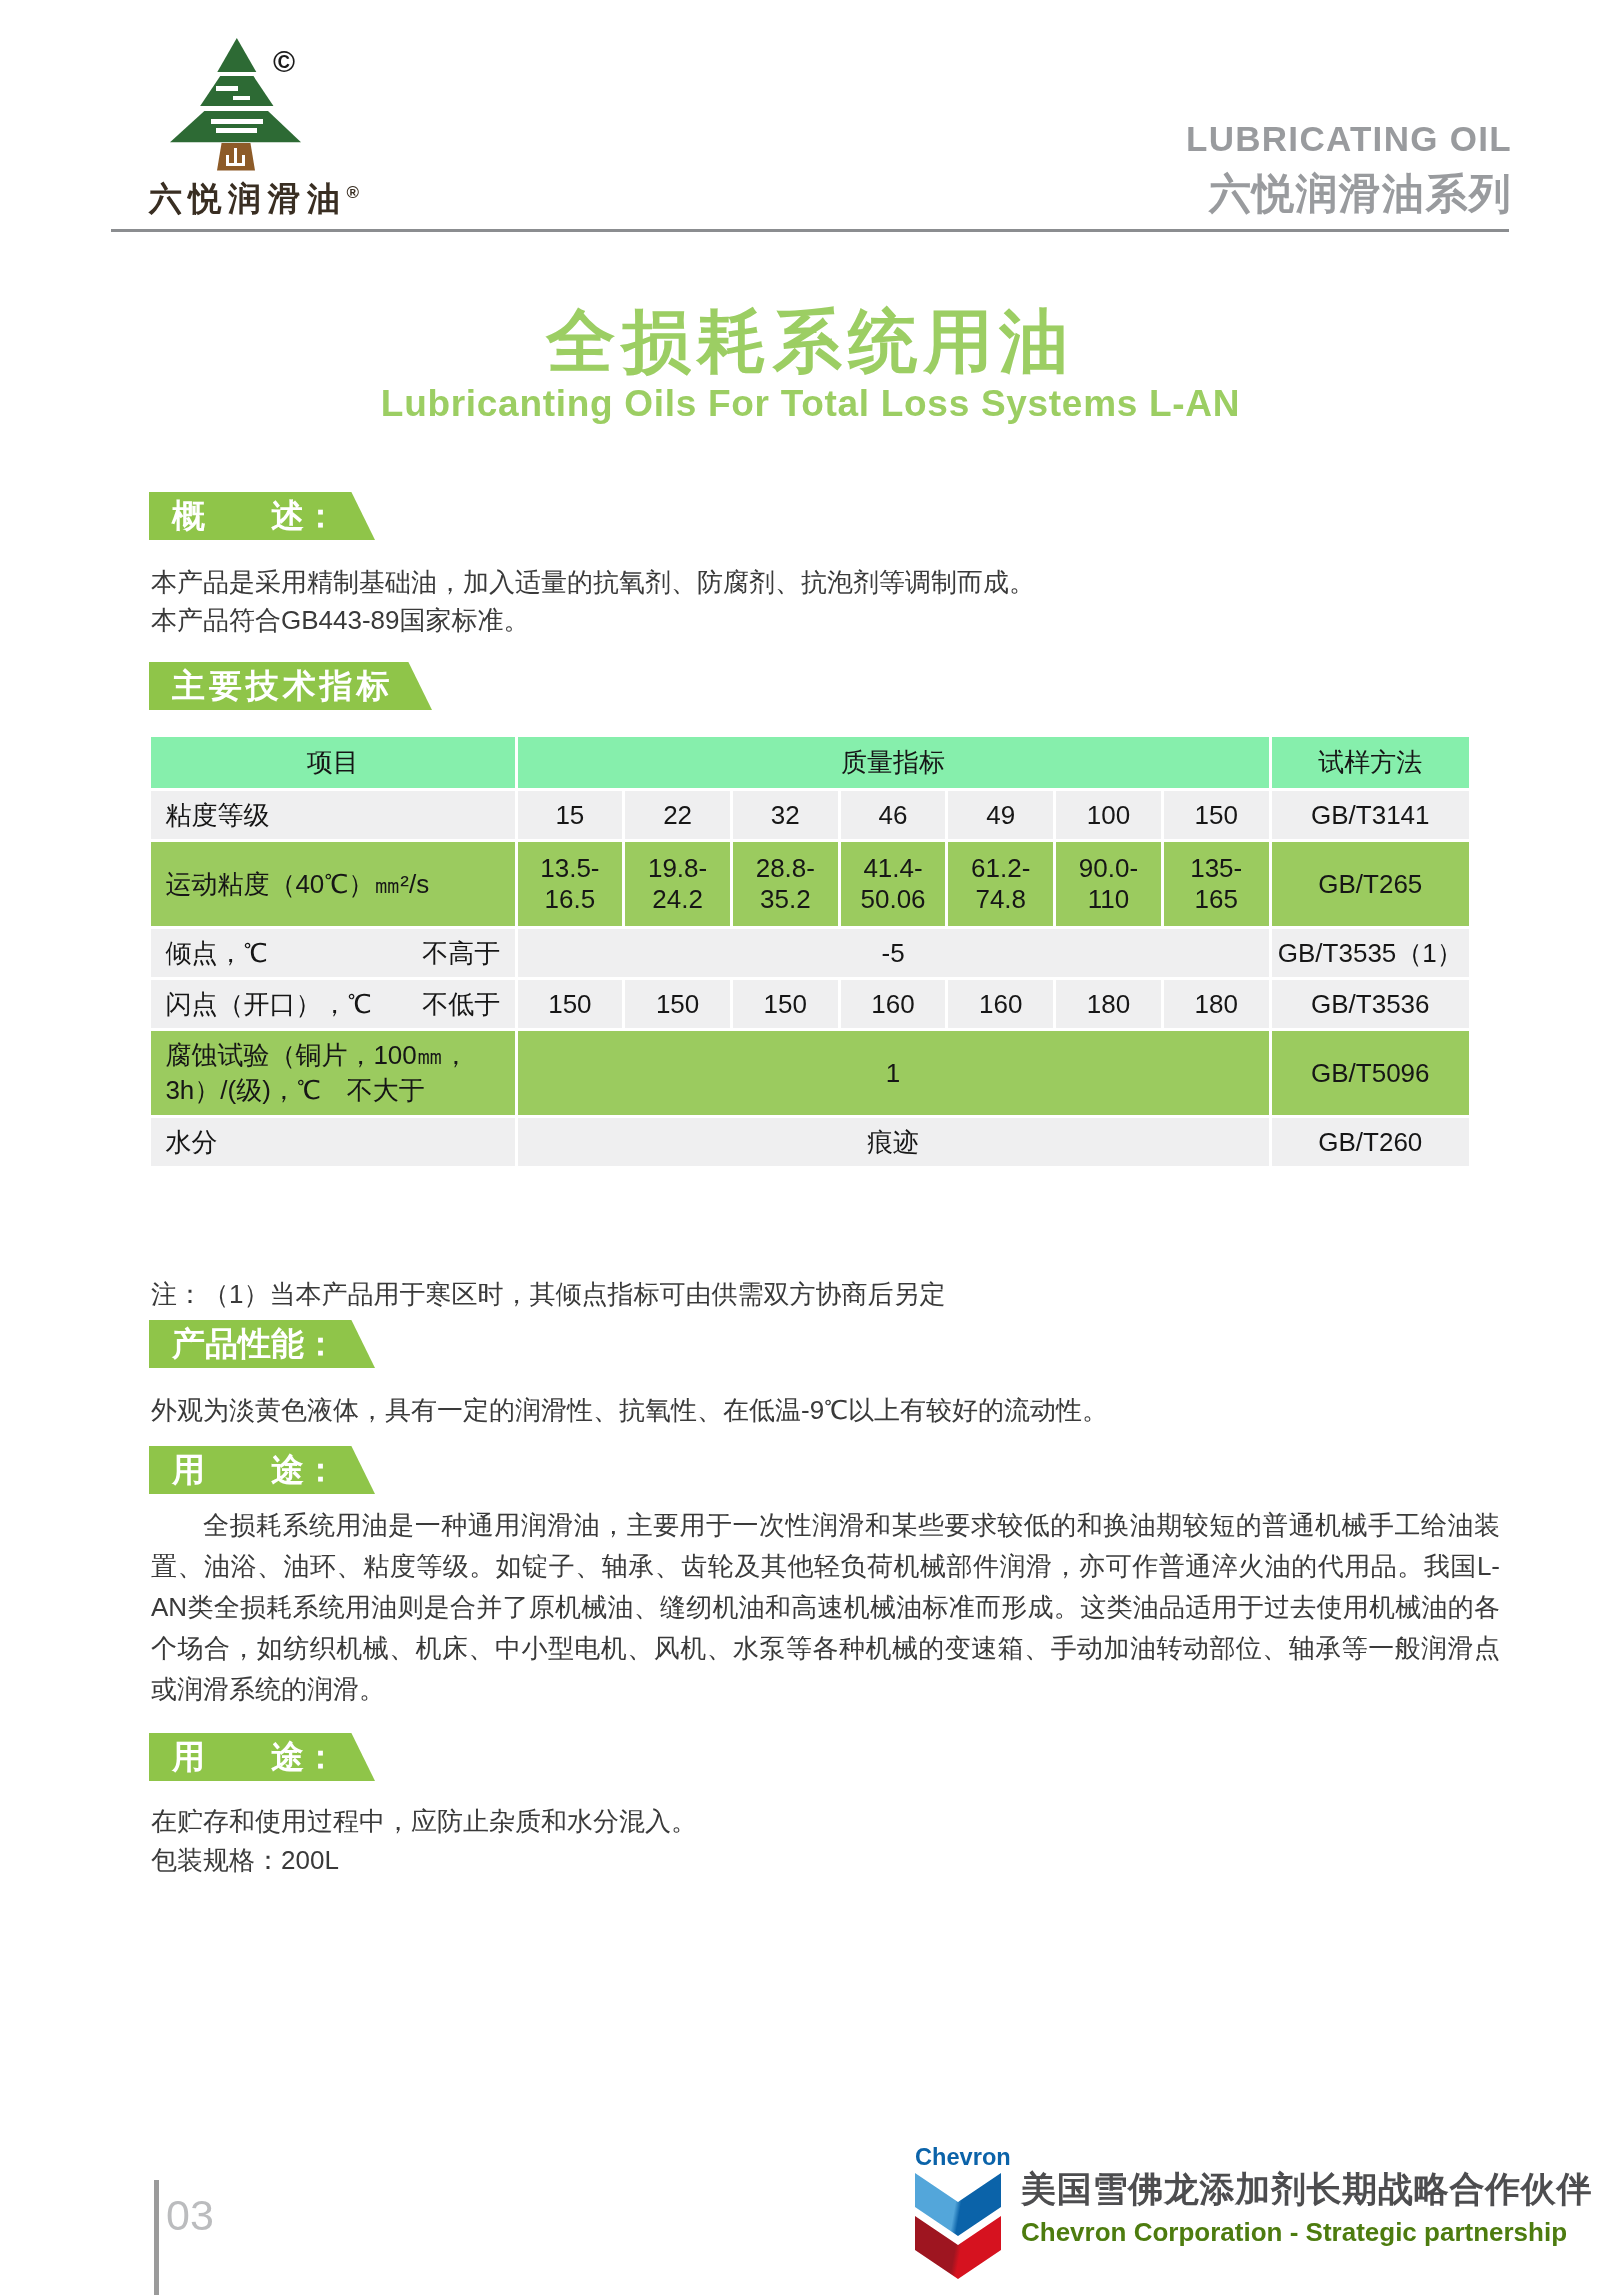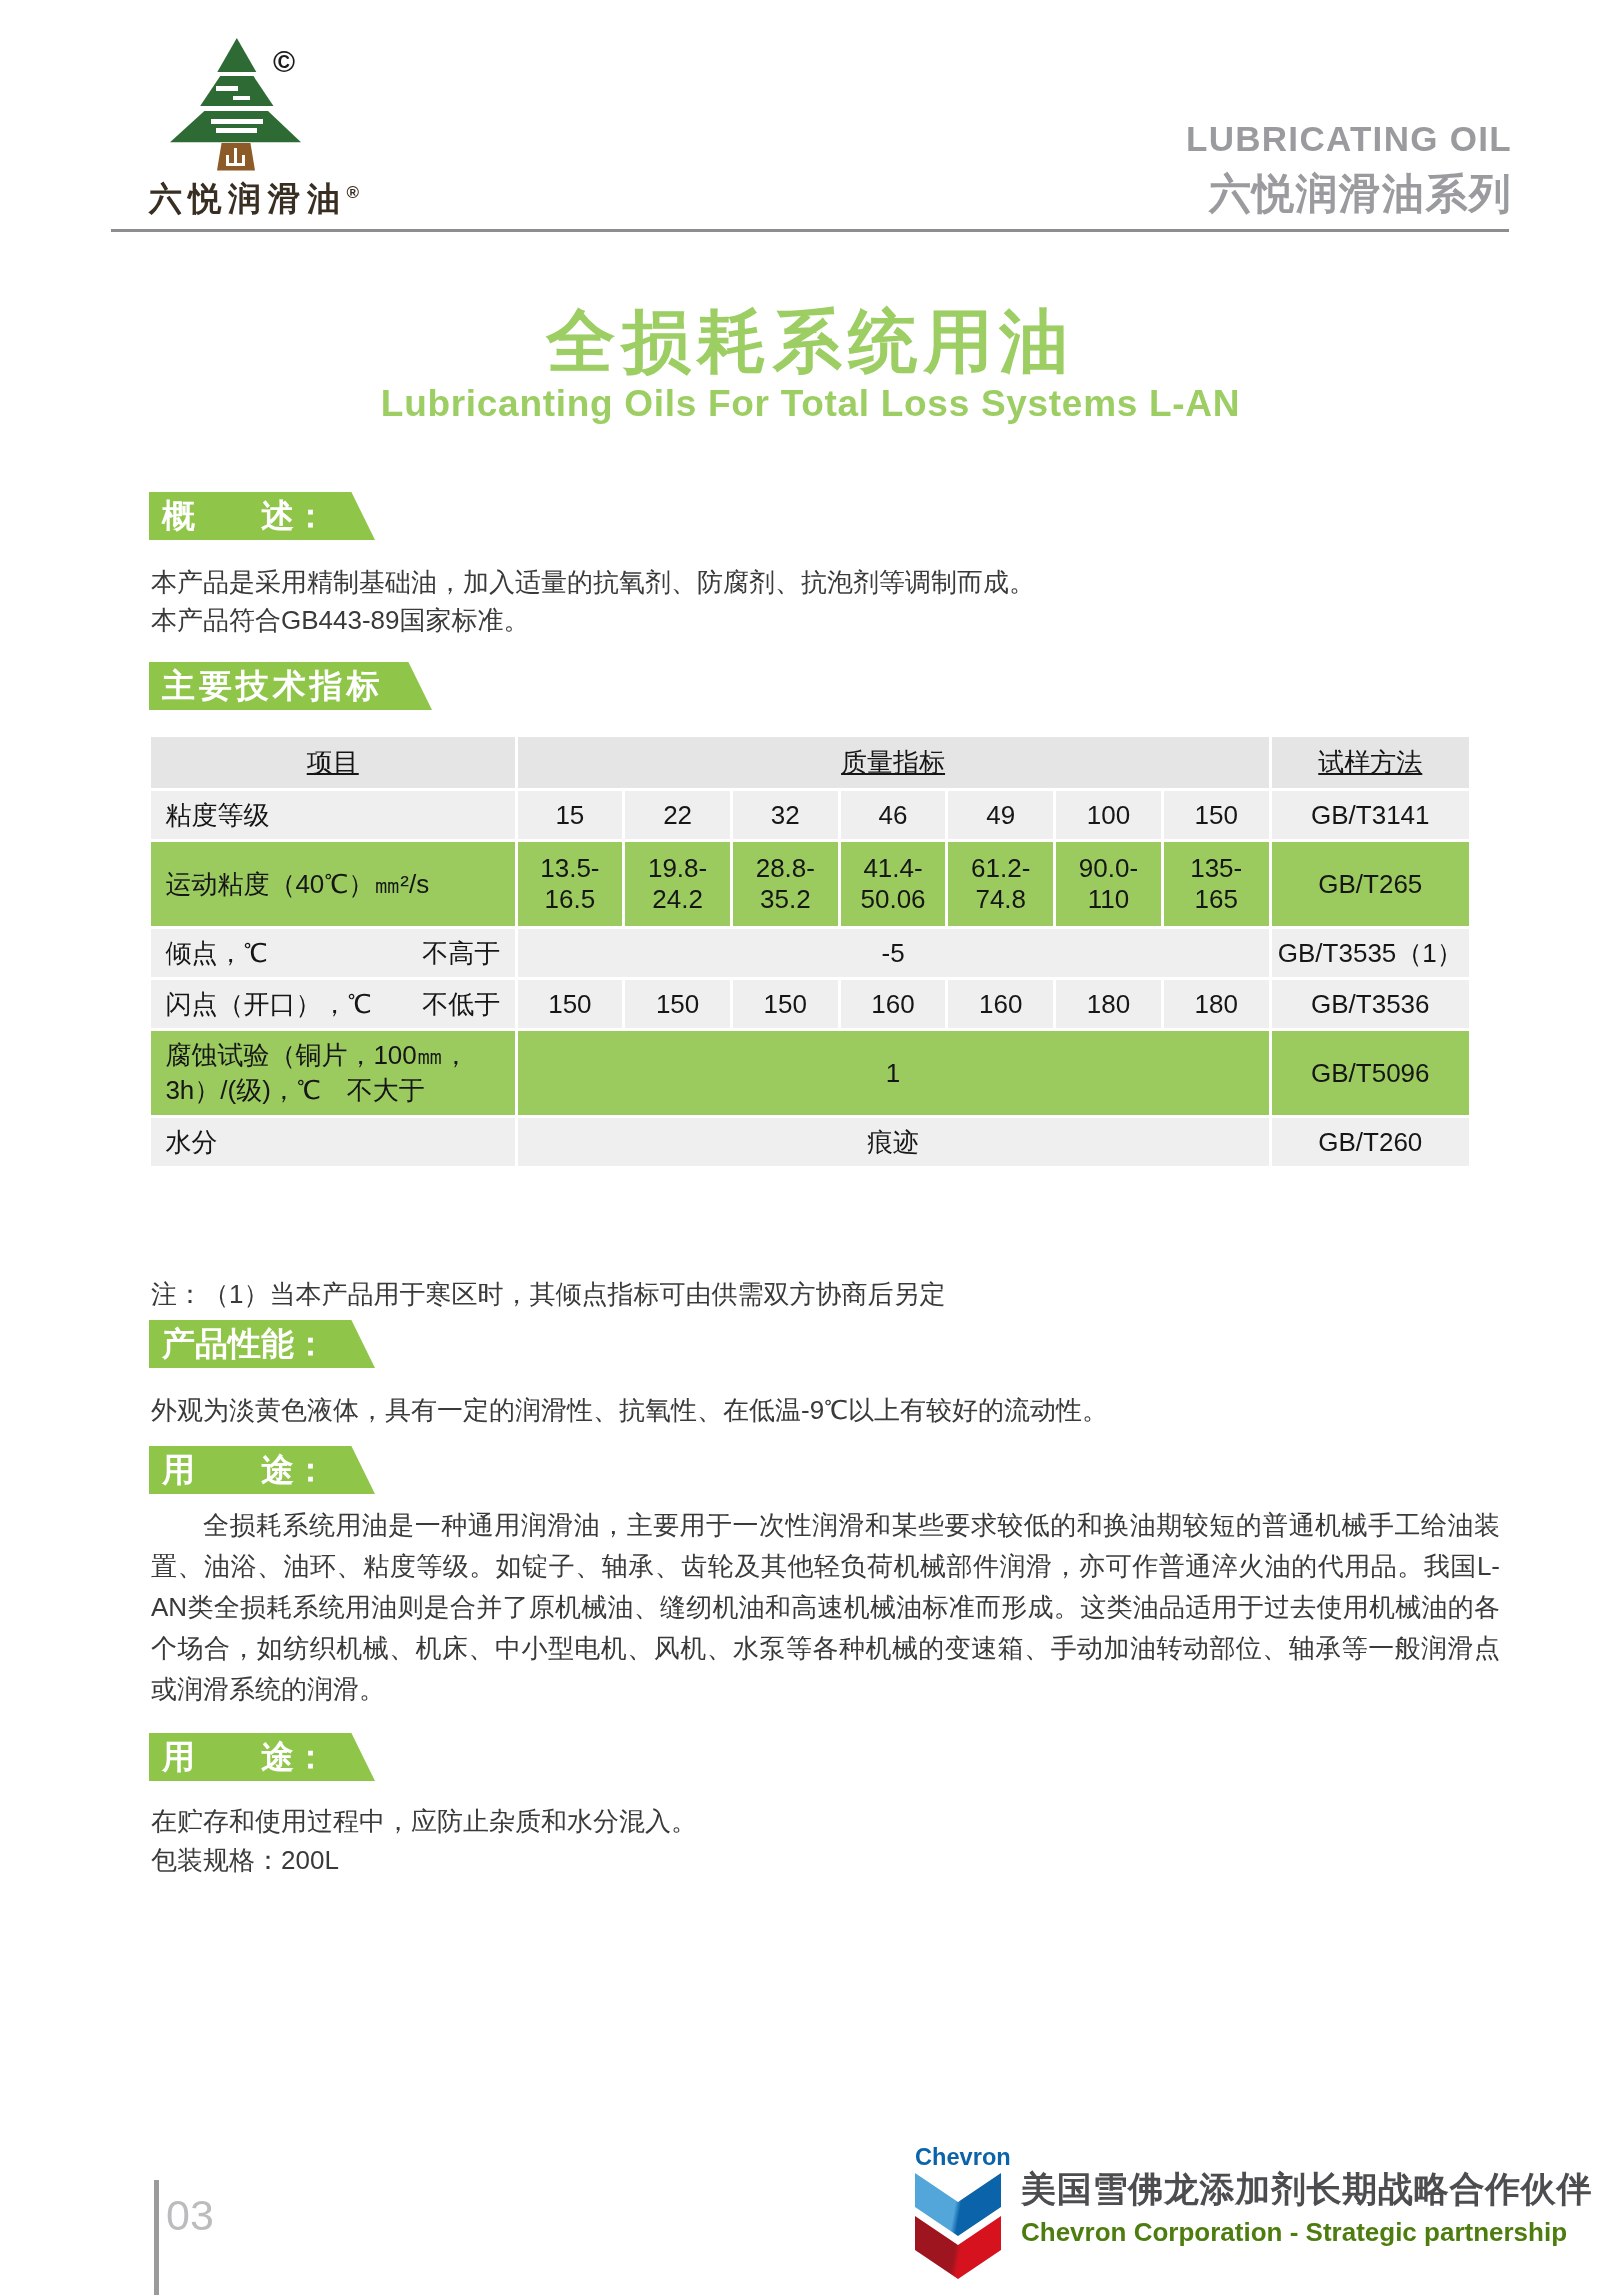--- a/index.html
+++ b/index.html
@@ -34,21 +34,21 @@
   .header-right { position:absolute; right:109px; top:119px; text-align:right; color:#999B9E; }
   .series-en { font-size:35px; font-weight:700; letter-spacing:1.3px; }
   .series-cn { font-size:42px; font-weight:700; margin-top:6.5px; letter-spacing:1.3px; }
   .header-divider { position:absolute; left:111px; top:229px; width:1398px; height:3.3px; background:#8B8D90; }
 
   
   .doc-title { position:absolute; left:0; top:296px; width:100%; text-align:center; font-size:69px; font-weight:700; letter-spacing:6.5px; color:#9CCE63; }
   .doc-subtitle { position:absolute; left:0; top:383px; width:100%; text-align:center; font-size:37px; font-weight:700; letter-spacing:0.7px; color:#9CCE63; }
 
   
-  .banner { position:absolute; left:149px; height:48px; background:#8FC549; color:#fff; font-size:33px; font-weight:700; line-height:48px; padding-left:13px; clip-path:polygon(0 0, calc(100% - 23.6px) 0, 100% 100%, 0 100%); white-space:nowrap; }
+  .banner { position:absolute; left:149px; height:48px; background:#8FC549; color:#fff; font-size:33px; font-weight:700; line-height:48px; padding-left:23px; clip-path:polygon(0 0, calc(100% - 23.6px) 0, 100% 100%, 0 100%); white-space:nowrap; }
   .banner-overview { top:492px; width:226px; }
   .banner-specs { top:662px; width:283px; letter-spacing:3.9px; }
   .banner-performance { top:1320px; width:226px; }
   .banner-usage { top:1446px; width:226px; }
   .banner-usage2 { top:1733px; width:226px; }
 
   
   .bodytext { position:absolute; left:151px; font-size:26px; color:#3a3a3a; line-height:38px; white-space:nowrap; }
   .t-ov1 { top:563px; }
   .t-ov2 { top:601px; }
@@ -57,21 +57,21 @@
   .t-store1 { top:1802px; }
   .t-store2 { top:1841px; }
   .usage-para { position:absolute; left:151px; top:1505px; width:1349px; font-size:26px; color:#3a3a3a; line-height:41px; text-align:justify; text-indent:2em; }
 
   
   .specs-table { position:absolute; left:148px; top:734px; border-collapse:separate; border-spacing:3.9px; table-layout:fixed; width:1324px; font-size:26px; color:#161616; }
   .specs-table td { text-align:center; vertical-align:middle; height:48px; }
   .specs-table tr.tall td { height:84px; }
   .specs-table tr.bg-green td { background:#9BCB5F; }
   .specs-table tr.bg-light td { background:#EFEFF0; }
-  .specs-table tr.header-row td { background:#e5e5e5; height:51px;text-decoration:underline; }
+  .specs-table tr.header-row td { background:#86efac; height:51px; }
   .label-cell { text-align:left !important; padding:0 14.4px; }
   .label-cell.has-qualifier { }
   .label-cell .qualifier { float:right; }
   .value-cell { padding:0 14.4px; }
   .method-cell { white-space:nowrap; }
 
   
   .page-number-bar { position:absolute; left:154px; top:2180px; width:4.6px; height:115px; background:#9B9B9B; }
   .page-number { position:absolute; left:166px; top:2191px; font-size:43px; color:#BBBCBE; }
   .chevron-logo { position:absolute; left:915px; top:2144px; width:86px; height:131px; }

